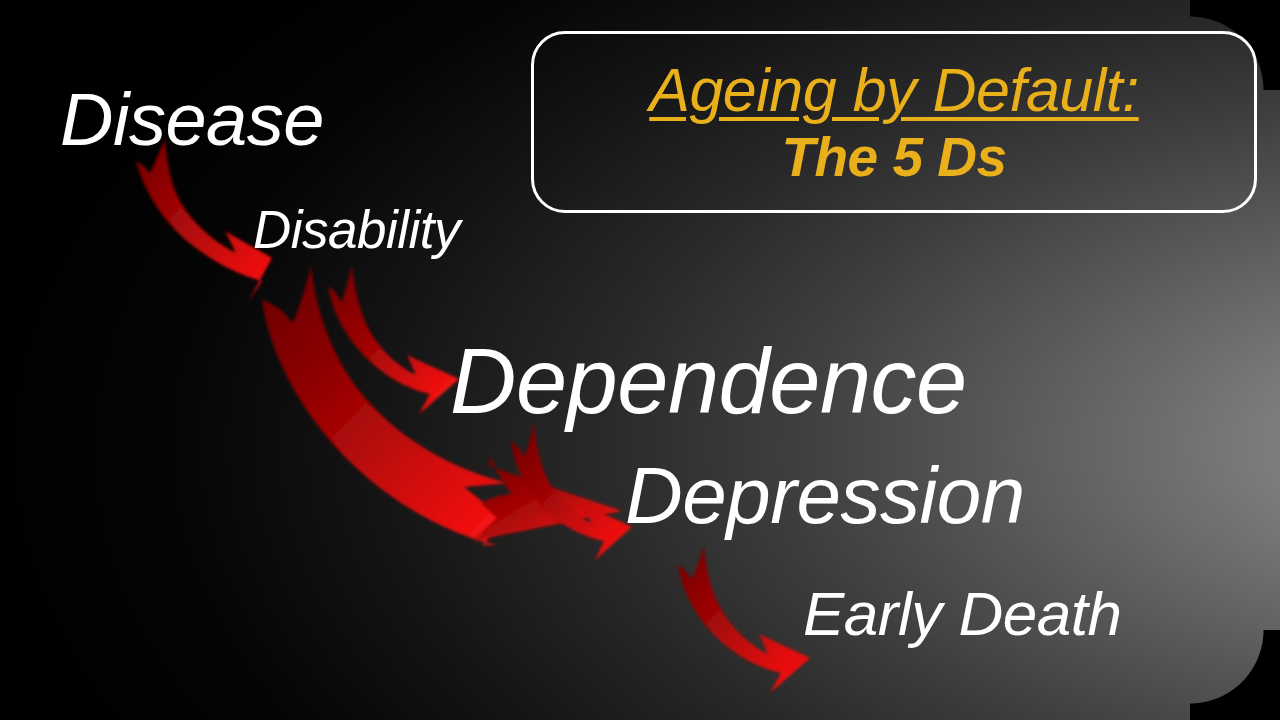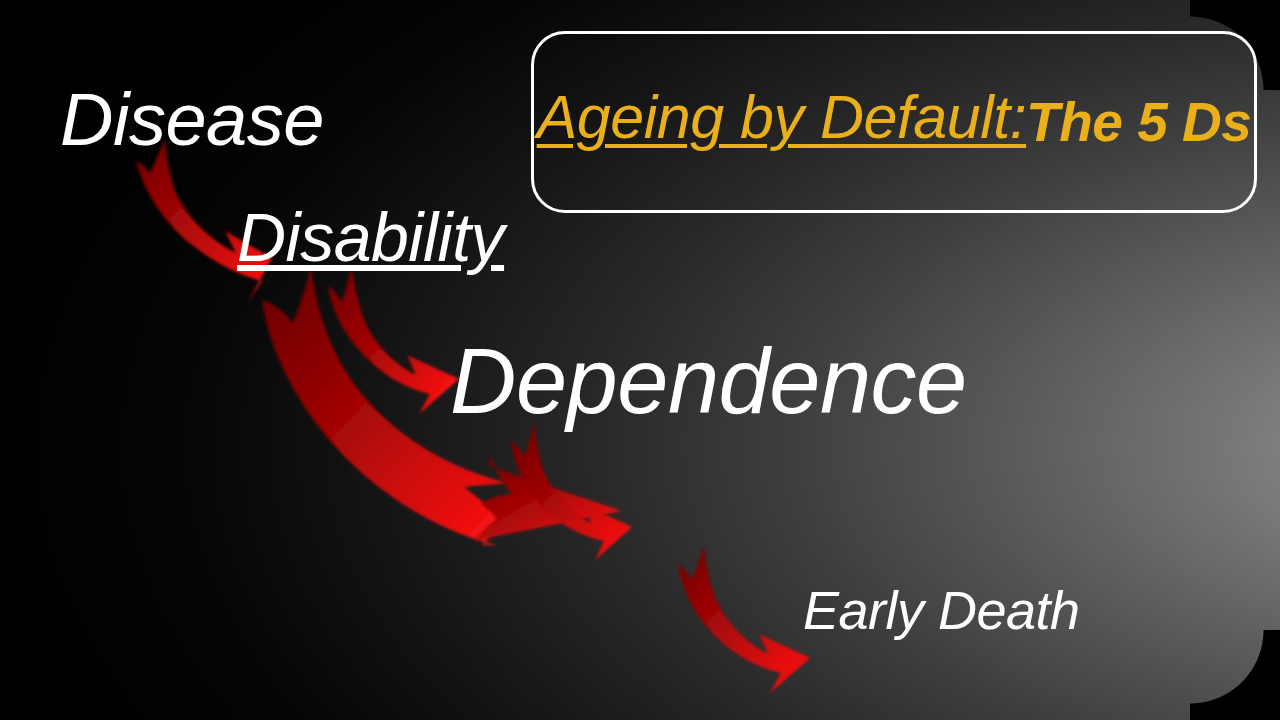--- a/index.html
+++ b/index.html
@@ -68,21 +68,21 @@
     position: absolute;
     left: 531px;
     top: 31px;
     width: 726px;
     height: 182px;
     border: 3px solid #ffffff;
     border-radius: 34px;
     box-sizing: border-box;
     background: transparent;
     display: flex;
-    flex-direction: row;
+    flex-direction: column;
     align-items: center;
     justify-content: center;
     text-align: center;
     line-height: 1.0;
   }
   .title-line {
     color: #E9B01C;
     font-style: italic;
     white-space: nowrap;
     letter-spacing: -0.5px;
@@ -104,24 +104,24 @@
   .d-label {
     position: absolute;
     color: #ffffff;
     font-style: italic;
     font-weight: 400;
     white-space: nowrap;
     line-height: 1;
     letter-spacing: -0.5px;
   }
   #label-disease     { left: 60px;  top: 83px;  font-size: 74px; }
-  #label-disability  { left: 237px; top: 203px; font-size: 68px; text-decoration: underline; }
+  #label-disability  { left: 253px; top: 203px; font-size: 53px; }
   #label-dependence  { left: 450px; top: 335px; font-size: 92px; }
   #label-depression  { left: 625px; top: 456px; font-size: 80px; }
-  #label-earlydeath  { left: 803px; top: 583px; font-size: 54px; }
+  #label-earlydeath  { left: 803px; top: 583px; font-size: 62px; }
 
   
   #arrow-layer {
     position: absolute;
     left: 0;
     top: 0;
     width: 1280px;
     height: 720px;
     pointer-events: none;
   }
@@ -253,16 +253,17 @@
     <div id="title-line-1" class="title-line">Ageing by Default:</div>
     <div id="title-line-2" class="title-line">The 5 Ds</div>
   </div>
 
   <div id="label-disease" class="d-label">Disease</div>
 
   <div id="label-disability" class="d-label">Disability</div>
 
   <div id="label-dependence" class="d-label">Dependence</div>
 
+  <div id="label-depression" class="d-label">Depression</div>
 
   <div id="label-earlydeath" class="d-label">Early Death</div>
 
 </div>
 
 </body></html>

